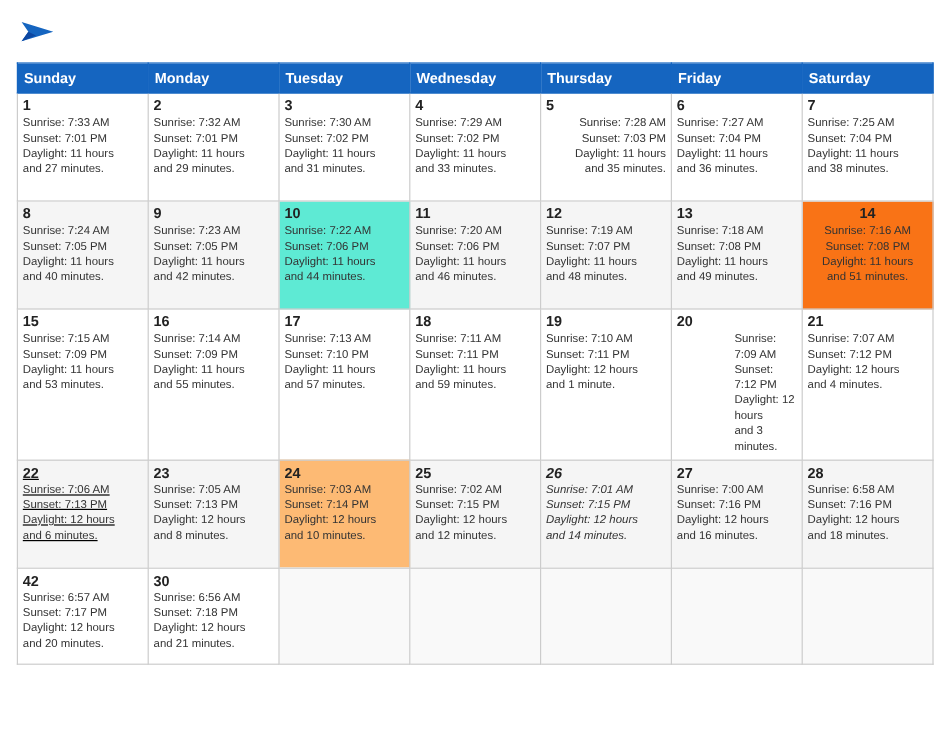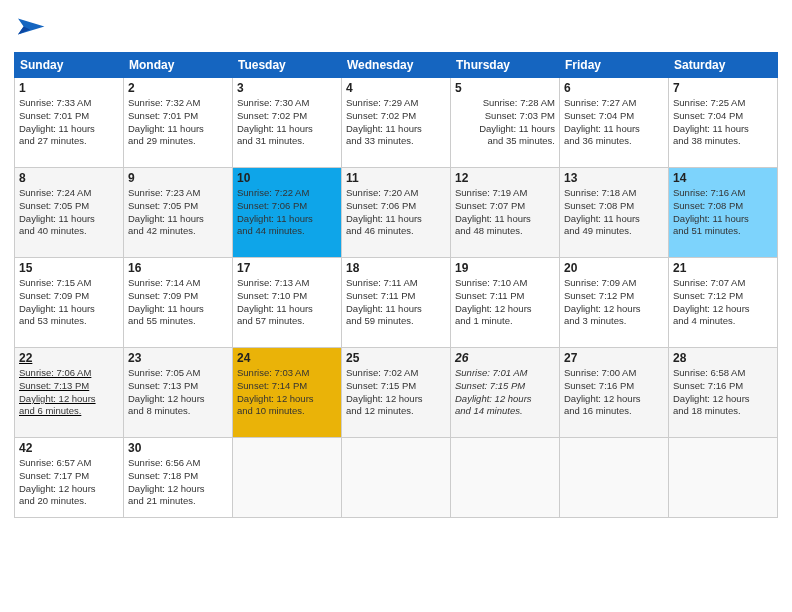--- a/index.html
+++ b/index.html
@@ -186,21 +186,21 @@
 Daylight: 11 hours
 and 40 minutes.</div>
           </td>
           <td style="background: rgb(245, 245, 245);">
             <span class="day-num">9</span>
             <div class="day-info" style="white-space: pre-line;">Sunrise: 7:23 AM
 Sunset: 7:05 PM
 Daylight: 11 hours
 and 42 minutes.</div>
           </td>
-          <td style="background: #0ea5e9;">
+          <td style="background: #5eead4;">
             <span class="day-num">10</span>
             <div class="day-info" style="white-space: pre-line;">Sunrise: 7:22 AM
 Sunset: 7:06 PM
 Daylight: 11 hours
 and 44 minutes.</div>
           </td>
           <td style="background: rgb(245, 245, 245);">
             <span class="day-num">11</span>
             <div class="day-info" style="white-space: pre-line;">Sunrise: 7:20 AM
 Sunset: 7:06 PM
@@ -214,21 +214,21 @@
 Daylight: 11 hours
 and 48 minutes.</div>
           </td>
           <td style="background: rgb(245, 245, 245);">
             <span class="day-num">13</span>
             <div class="day-info" style="white-space: pre-line;">Sunrise: 7:18 AM
 Sunset: 7:08 PM
 Daylight: 11 hours
 and 49 minutes.</div>
           </td>
-          <td style="background: #7dd3fc;">
+          <td style="background: #f97316; text-align: center;">
             <span class="day-num">14</span>
             <div class="day-info" style="white-space: pre-line;">Sunrise: 7:16 AM
 Sunset: 7:08 PM
 Daylight: 11 hours
 and 51 minutes.</div>
           </td>
         </tr>
         <tr>
           <td>
             <span class="day-num">15</span>
@@ -260,21 +260,21 @@
           </td>
           <td>
             <span class="day-num">19</span>
             <div class="day-info" style="white-space: pre-line;">Sunrise: 7:10 AM
 Sunset: 7:11 PM
 Daylight: 12 hours
 and 1 minute.</div>
           </td>
           <td>
             <span class="day-num">20</span>
-            <div class="day-info" style="white-space: pre-line;">Sunrise: 7:09 AM
+            <div class="day-info" style="white-space: pre-line; margin-left: 48px;">Sunrise: 7:09 AM
 Sunset: 7:12 PM
 Daylight: 12 hours
 and 3 minutes.</div>
           </td>
           <td>
             <span class="day-num">21</span>
             <div class="day-info" style="white-space: pre-line;">Sunrise: 7:07 AM
 Sunset: 7:12 PM
 Daylight: 12 hours
 and 4 minutes.</div>
@@ -288,21 +288,21 @@
 Daylight: 12 hours
 and 6 minutes.</div>
           </td>
           <td style="background: rgb(245, 245, 245);">
             <span class="day-num">23</span>
             <div class="day-info" style="white-space: pre-line;">Sunrise: 7:05 AM
 Sunset: 7:13 PM
 Daylight: 12 hours
 and 8 minutes.</div>
           </td>
-          <td style="background: #eab308;">
+          <td style="background: #fdba74;">
             <span class="day-num">24</span>
             <div class="day-info" style="white-space: pre-line;">Sunrise: 7:03 AM
 Sunset: 7:14 PM
 Daylight: 12 hours
 and 10 minutes.</div>
           </td>
           <td style="background: rgb(245, 245, 245);">
             <span class="day-num">25</span>
             <div class="day-info" style="white-space: pre-line;">Sunrise: 7:02 AM
 Sunset: 7:15 PM

